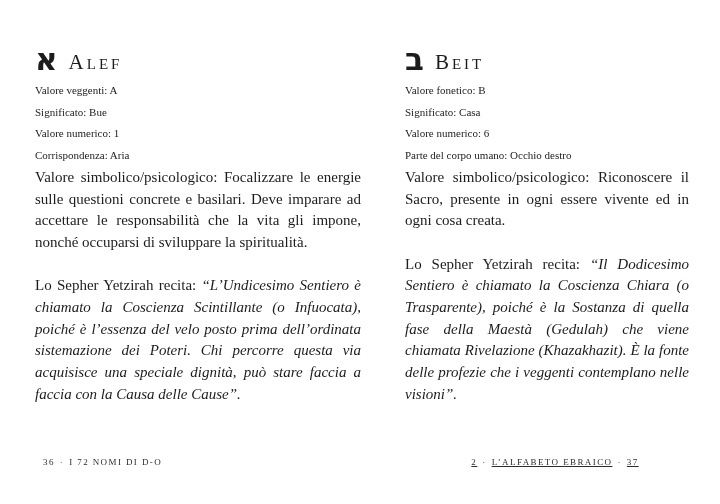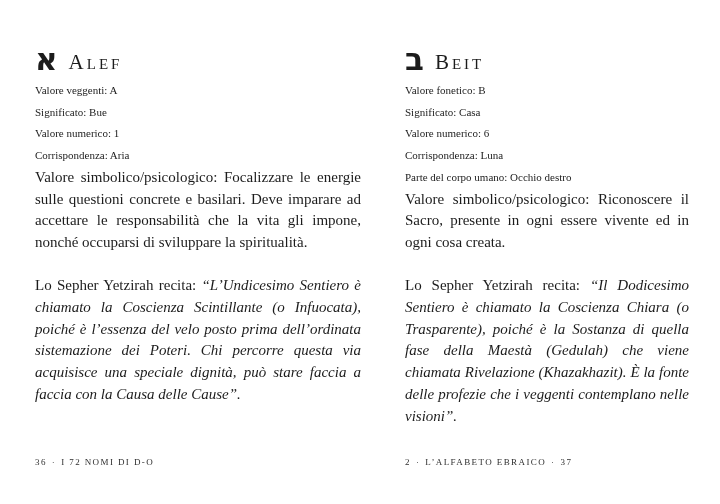--- a/index.html
+++ b/index.html
@@ -51,28 +51,28 @@
     font-size: 15px;
     line-height: 21.7px;
     text-align: justify;
   }
   .quote-para { margin-top: 21.7px; }
   .quote-text { }
 
   .page-footer {
     position: absolute;
     top: 457px;
-    left: 0;
+    left: 8px;
     width: 100%;
     font-size: 9px;
     letter-spacing: 1.4px;
     color: #2e2e2e;
     white-space: nowrap;
   }
-  .page-footer.align-right { text-align: left; }
+  .page-footer.align-right { text-align: center; text-decoration: underline; }
   .sep { display: inline-block; padding: 0 5px; }
 </style>
 </head>
 <body>
 
 <div class="spread">
 
   <section class="page page-left">
     <header class="letter-header">
       <span class="hebrew-glyph">א</span>
@@ -100,21 +100,20 @@
   <section class="page page-right">
     <header class="letter-header">
       <span class="hebrew-glyph">ב</span>
       <h1 class="letter-name">Beit</h1>
     </header>
 
     <ul class="attributes">
       <li>Valore fonetico: B</li>
       <li>Significato: Casa</li>
       <li>Valore numerico: 6</li>
-      <li>Corrispondenza: Luna</li>
       <li>Parte del corpo umano: Occhio destro</li>
     </ul>
 
     <p class="para">Valore simbolico/psicologico: Riconoscere il Sacro, presente in ogni essere vivente ed in ogni cosa creata.</p>
 
     <p class="para quote-para">
       <span>Lo Sepher Yetzirah recita: </span><em class="quote-text">“Il Dodicesimo Sentiero è chiamato la Coscienza Chiara (o Trasparente), poiché è la Sostanza di quella fase della Maestà (Gedulah) che viene chiamata Rivelazione (Khazakhazit). È la fonte delle profezie che i veggenti contemplano nelle visioni”.</em>
     </p>
 
     <footer class="page-footer align-right">

